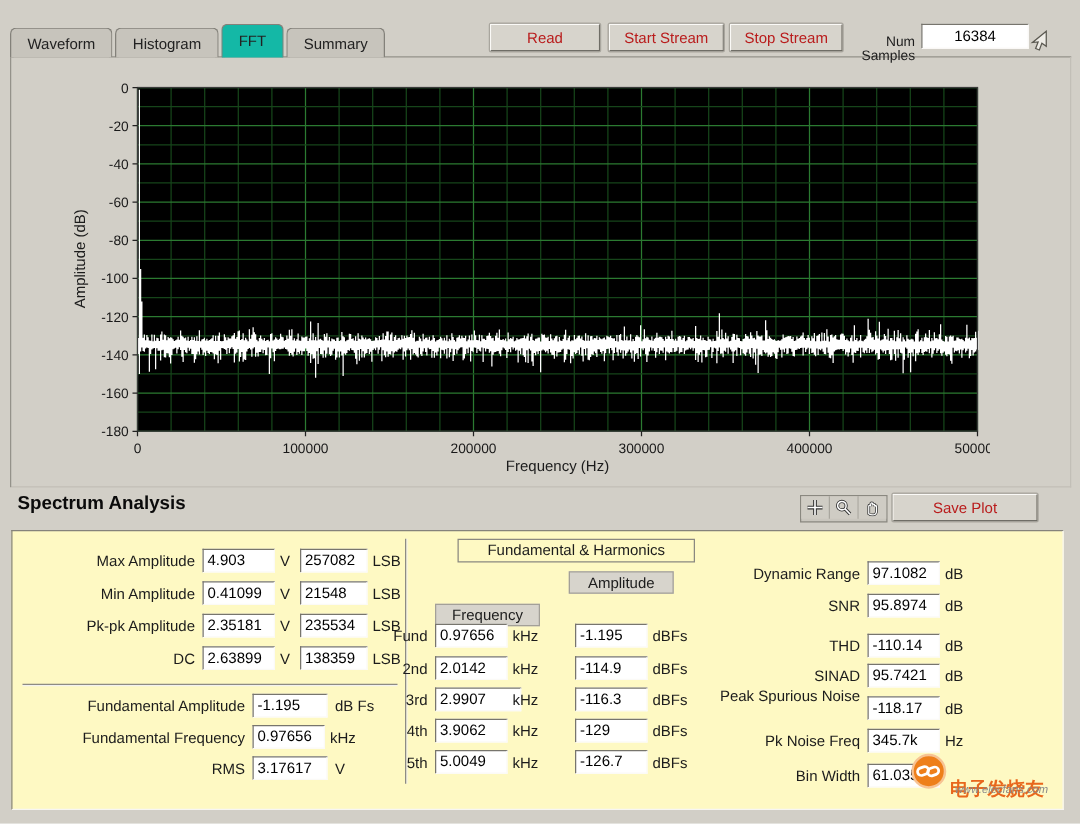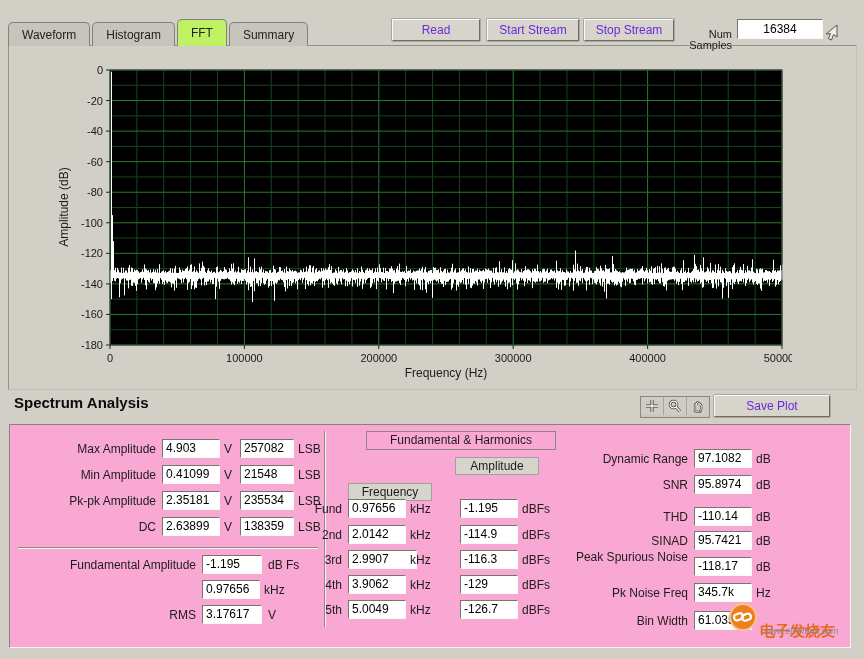--- a/index.html
+++ b/index.html
@@ -2,35 +2,35 @@
 <html><head>
 <meta charset="utf-8">
 <style>
   html,body{margin:0;padding:0;background:#ffffff;}
   #app{position:relative;width:864px;height:659px;background:#d2cfc7;overflow:hidden;
        font-family:"Liberation Sans","DejaVu Sans",sans-serif;color:#1a1a1a;}
   
   .tabbar{position:absolute;left:8px;top:20px;display:flex;align-items:flex-end;height:26px;z-index:2;}
   .tab{height:24px;line-height:24px;padding:0 13px;font-size:12px;background:#c7c4bc;color:#222;
        border:1px solid #83817a;border-bottom:none;border-radius:5px 5px 0 0;margin-right:2px;cursor:pointer;box-sizing:border-box;}
-  .tab.active{background:#bef264;height:27px;line-height:27px;position:relative;z-index:3;font-weight:normal;}
+  .tab.active{background:#14b8a6;height:27px;line-height:27px;position:relative;z-index:3;font-weight:normal;}
   .tabpage{position:absolute;left:8px;top:45px;width:847px;height:343px;border:1px solid #94928a;
            border-bottom-color:#c2bfb7;border-right-color:#c2bfb7;background:#d2cfc7;}
   
   .btn{position:absolute;background:#d7d4cc;border:1px solid;border-color:#fbfaf7 #6f6d66 #6f6d66 #fbfaf7;
-       box-shadow:0 0 0 1px #a9a69e;font-size:12px;text-align:center;color:#6d28d9;cursor:pointer;
+       box-shadow:0 0 0 1px #a9a69e;font-size:12px;text-align:center;color:#b91c1c;cursor:pointer;
        box-sizing:border-box;border-radius:1px;}
   .box{position:absolute;background:#ffffff;border:1px solid;border-color:#77756d #fbfaf7 #fbfaf7 #77756d;
        font-size:12px;line-height:17px;padding:0 3px;overflow:hidden;white-space:nowrap;color:#000;
        height:19px;box-sizing:border-box;}
   .lbl{position:absolute;font-size:12px;color:#1c1c1c;white-space:nowrap;line-height:14px;}
   .r{text-align:right;}
   .vline{position:absolute;width:0;border-left:1px solid #8d8b83;border-right:1px solid #f3f2ee;}
   .hline{position:absolute;height:0;border-top:1px solid #8d8b83;border-bottom:1px solid #f3f2ee;}
-  .panel{position:absolute;left:9px;top:424px;width:840px;height:222px;background:#f9a8d4;
+  .panel{position:absolute;left:9px;top:424px;width:840px;height:222px;background:#fef9c3;
          border:1px solid;border-color:#85837b #f7f6f2 #f7f6f2 #85837b;}
   .hdrbox{position:absolute;border:1px solid #8a8880;font-size:12px;text-align:center;line-height:17px;
           height:19px;box-sizing:border-box;color:#1c1c1c;}
   .colhdr{position:absolute;border:1px solid #a3a098;font-size:12px;text-align:center;line-height:16px;
           height:18px;box-sizing:border-box;color:#1c1c1c;background:#d7d4cc;}
   svg text{font-family:"Liberation Sans","DejaVu Sans",sans-serif;}
   .toolgrp{position:absolute;left:640px;top:396px;height:20px;display:flex;border:1px solid #8a8880;background:#c9c6be;}
   .toolbtn{width:22px;height:18px;display:flex;align-items:center;justify-content:center;cursor:pointer;
            border-right:1px solid #a9a69e;background:#cfccc4;}
   .toolbtn:last-child{border-right:none;}
@@ -205,20 +205,21 @@
     <div class="lbl r" style="left:0;top:95px;width:146px;">DC</div>
     <div class="box" style="left:152px;top:92px;width:58px;">2.63899</div>
     <div class="lbl" style="left:214px;top:95px;">V</div>
     <div class="box" style="left:230px;top:92px;width:54px;">138359</div>
     <div class="lbl" style="left:288px;top:95px;">LSB</div>
 
     <div class="lbl r" style="left:0;top:133px;width:186px;">Fundamental Amplitude</div>
     <div class="box" style="left:192px;top:130px;width:60px;">-1.195</div>
     <div class="lbl" style="left:258px;top:133px;">dB Fs</div>
 
+    <div class="lbl r" style="left:0;top:158px;width:186px;">Fundamental Frequency</div>
     <div class="box" style="left:192px;top:155px;width:58px;">0.97656</div>
     <div class="lbl" style="left:254px;top:158px;">kHz</div>
 
     <div class="lbl r" style="left:0;top:183px;width:186px;">RMS</div>
     <div class="box" style="left:192px;top:180px;width:60px;">3.17617</div>
     <div class="lbl" style="left:258px;top:183px;">V</div>
 
     <div class="hdrbox" style="left:356px;top:6px;width:190px;">Fundamental &amp; Harmonics</div>
     <div class="colhdr" style="left:338px;top:32px;width:84px;margin-top:26px;">Frequency</div>
     <div class="colhdr" style="left:445px;top:32px;width:84px;">Amplitude</div>

